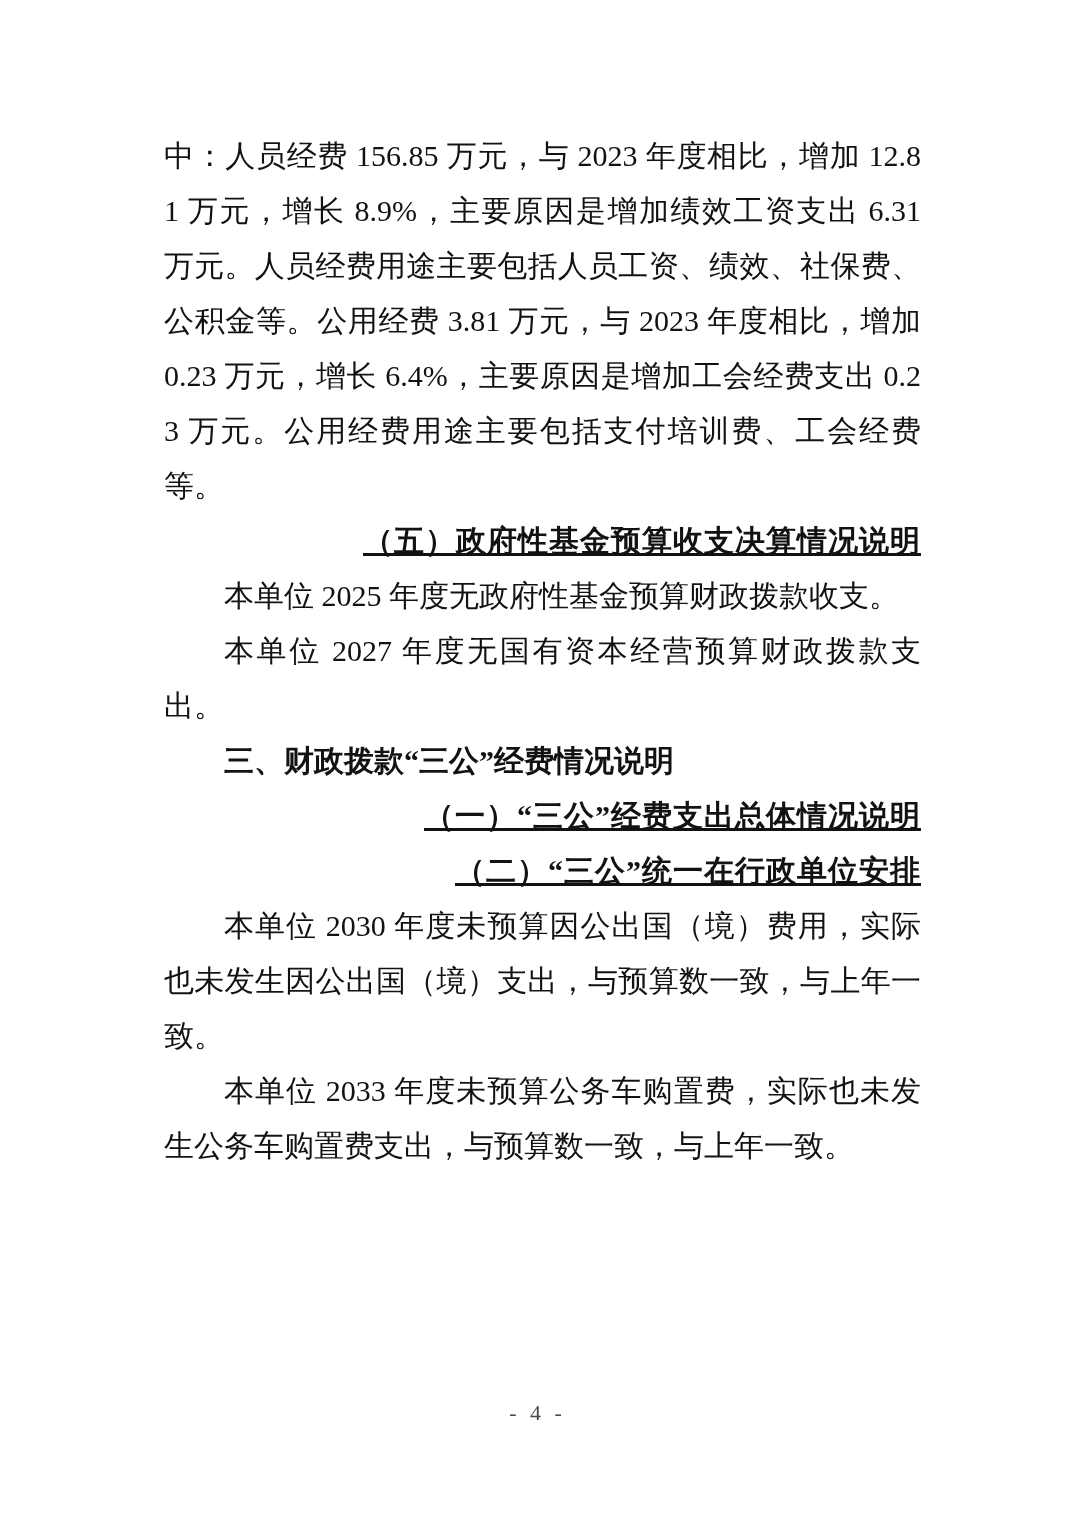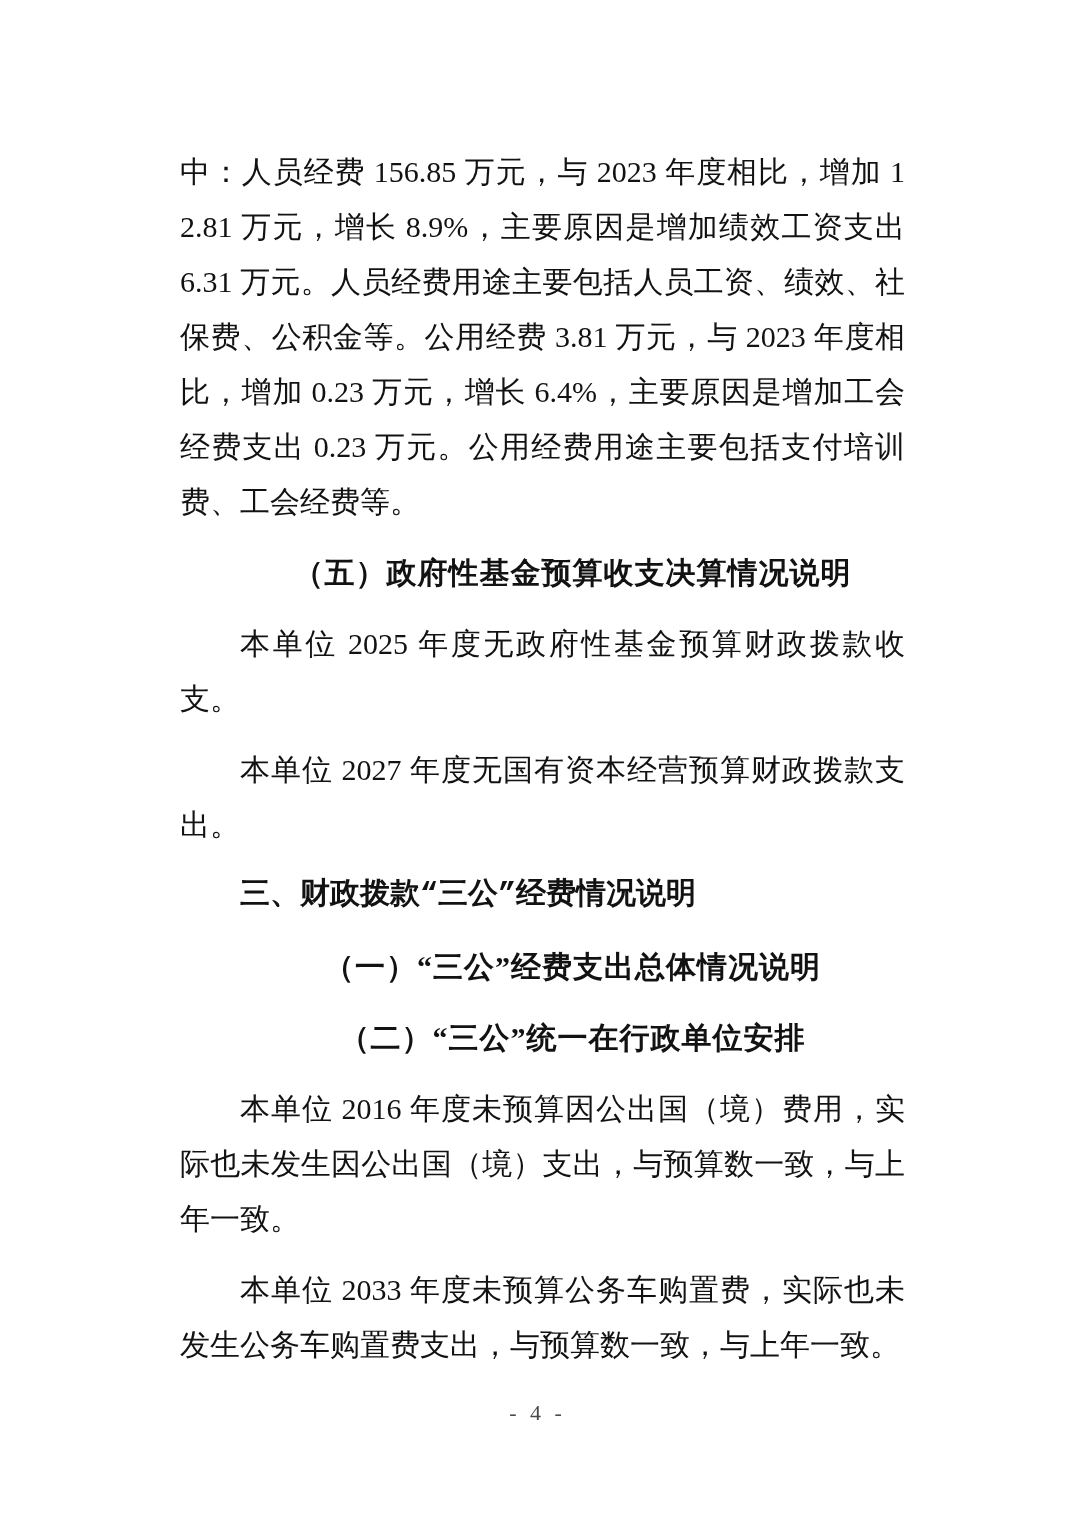--- a/index.html
+++ b/index.html
@@ -16,38 +16,39 @@
     font-family: "Liberation Serif", "DejaVu Serif", serif;
     color: #121212;
   }
   .content {
     position: absolute;
     top: 128px;
     left: 164px;
     width: 757px;
   }
   .block {
-    margin: 16px;
+    margin: 0;
     font-size: 30px;
     line-height: 55px;
     text-align: justify;
     text-justify: inter-character;
     word-break: break-all;
   }
   .block.indent {
     text-indent: 2em;
   }
   .heading-kai {
     font-weight: bold;
     text-indent: 2em;
-    text-align: center;
+    text-align: right;
     letter-spacing: 1px;
+    text-decoration: underline;
   }
   .heading-hei {
-    font-family: Liberation Mono, monospace;
+    font-family: Liberation Serif, serif;
     font-weight: bold;
     text-indent: 2em;
     text-align: left;
   }
   .page-footer {
     position: absolute;
     left: 0;
     top: 1398px;
     width: 100%;
     text-align: center;
@@ -73,20 +74,20 @@
 
     <p class="block indent">本单位 2027 年度无国有资本经营预算财政拨款支出。</p>
 
     <p class="block heading-hei">三、财政拨款“三公”经费情况说明</p>
 
     <p class="block heading-kai">（一）“三公”经费支出总体情况说明</p>
 
 
     <p class="block heading-kai">（二）“三公”统一在行政单位安排</p>
 
-    <p class="block indent">本单位 2016 年度未预算因公出国（境）费用，实际也未发生因公出国（境）支出，与预算数一致，与上年一致。</p>
+    <p class="block indent">本单位 2030 年度未预算因公出国（境）费用，实际也未发生因公出国（境）支出，与预算数一致，与上年一致。</p>
 
     <p class="block indent">本单位 2033 年度未预算公务车购置费，实际也未发生公务车购置费支出，与预算数一致，与上年一致。</p>
 
   </div>
 
   <div class="page-footer">- 4 -</div>
 </div>
 
 </body></html>

